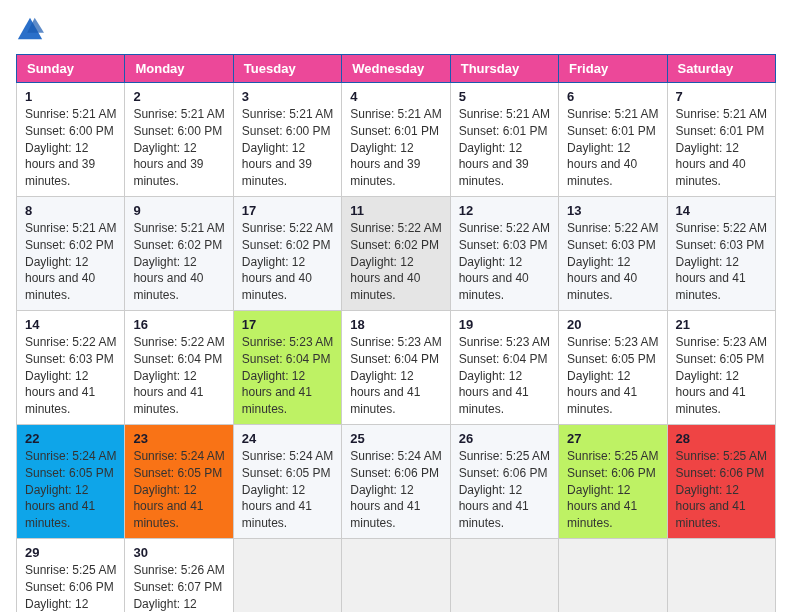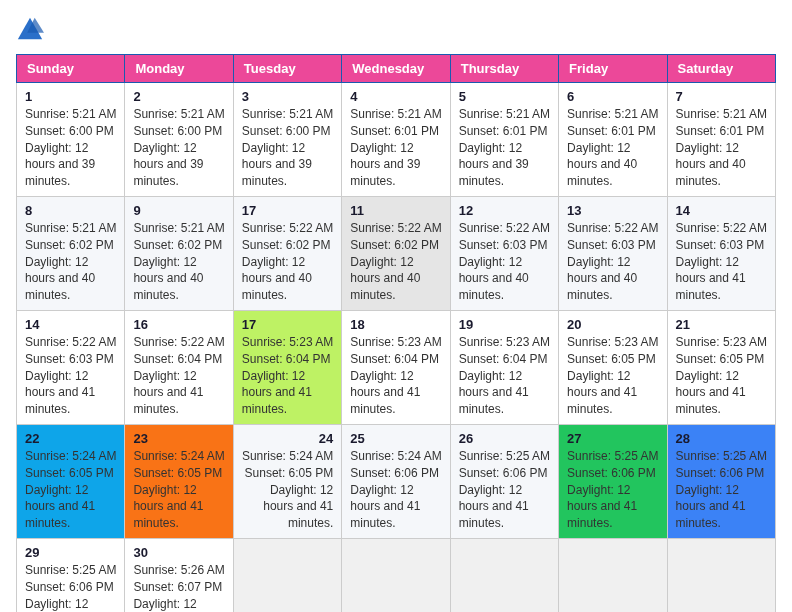--- a/index.html
+++ b/index.html
@@ -318,21 +318,21 @@
         </div>
       </td>
         <td style="background: #f97316;">
         <span class="day-number">23</span>
         <div class="day-info">
           Sunrise: 5:24 AM<br>
           Sunset: 6:05 PM<br>
           Daylight: 12 hours and 41 minutes.
         </div>
       </td>
-        <td style="background: rgb(245, 247, 250); text-align: right;">
+        <td style="background: rgb(245, 247, 250);">
         <span class="day-number">24</span>
         <div class="day-info">
           Sunrise: 5:24 AM<br>
           Sunset: 6:05 PM<br>
           Daylight: 12 hours and 41 minutes.
         </div>
       </td>
         <td style="background: rgb(245, 247, 250);">
         <span class="day-number">25</span>
         <div class="day-info">
@@ -342,29 +342,29 @@
         </div>
       </td>
         <td style="background: rgb(245, 247, 250);">
         <span class="day-number">26</span>
         <div class="day-info">
           Sunrise: 5:25 AM<br>
           Sunset: 6:06 PM<br>
           Daylight: 12 hours and 41 minutes.
         </div>
       </td>
-        <td style="background: #22c55e;">
+        <td style="background: #bef264;">
         <span class="day-number">27</span>
         <div class="day-info">
           Sunrise: 5:25 AM<br>
           Sunset: 6:06 PM<br>
           Daylight: 12 hours and 41 minutes.
         </div>
       </td>
-        <td style="background: #3b82f6;">
+        <td style="background: #ef4444;">
         <span class="day-number">28</span>
         <div class="day-info">
           Sunrise: 5:25 AM<br>
           Sunset: 6:06 PM<br>
           Daylight: 12 hours and 41 minutes.
         </div>
       </td>
       </tr>
       <tr class="last-row">
         <td style="background: rgb(255, 255, 255);">

